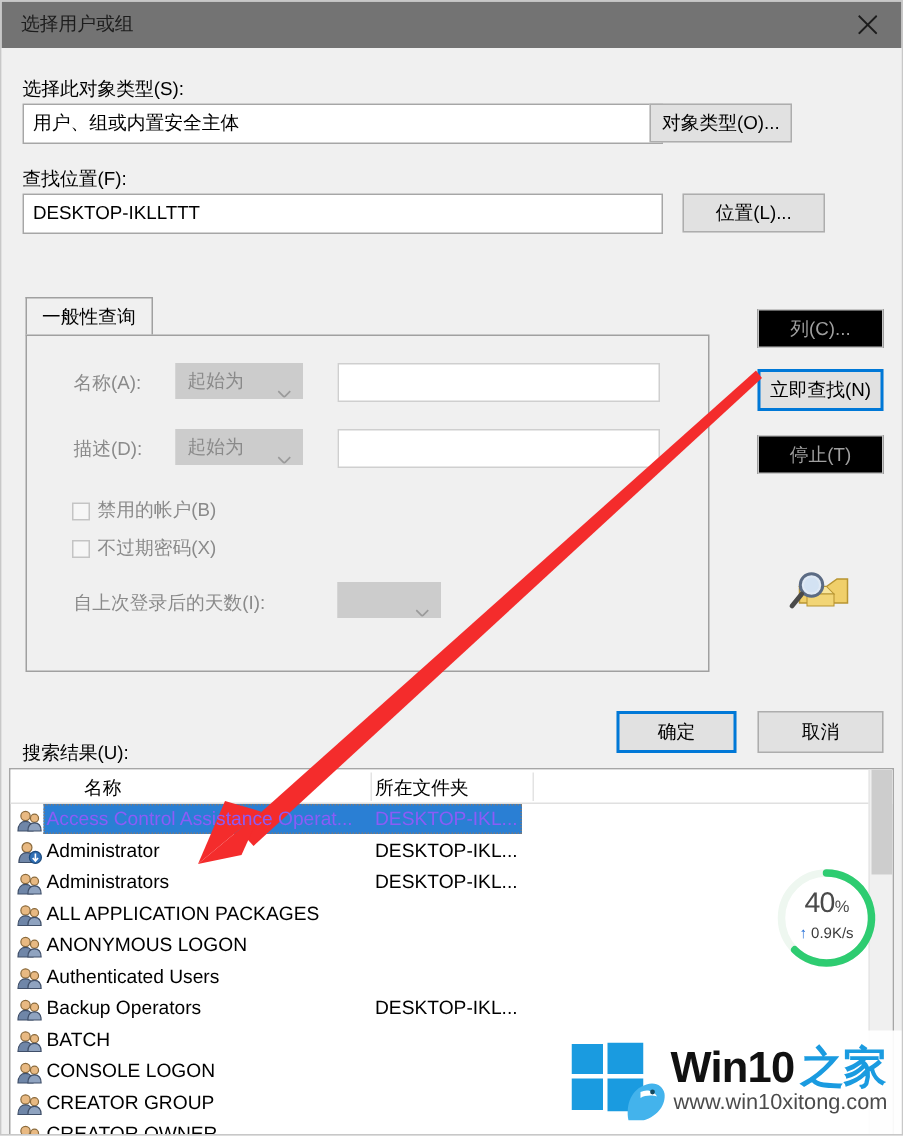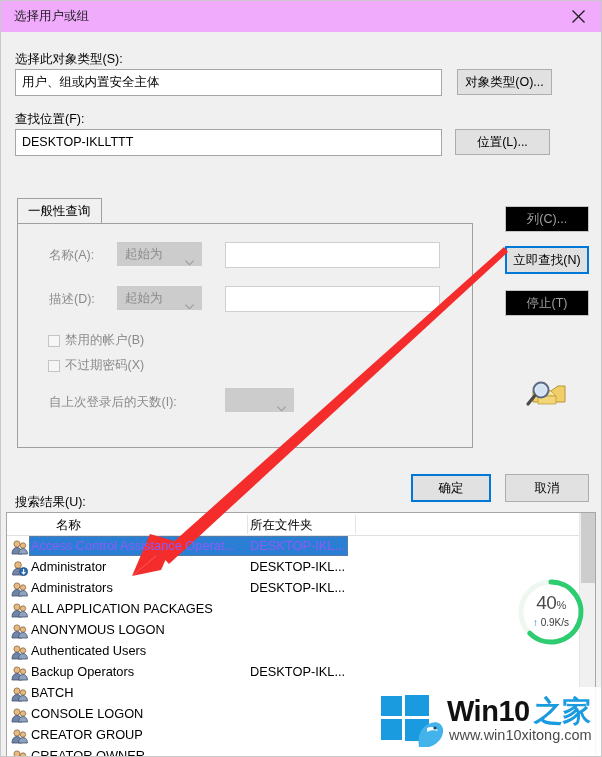--- a/index.html
+++ b/index.html
@@ -29,21 +29,21 @@
     box-sizing: border-box;
     overflow: hidden;
   }
 
   
   #titlebar {
     position: absolute;
     left: 0; top: 0;
     width: 600px;
     height: 31px;
-    background: #f0abfc;
+    background: #737373;
     box-sizing: border-box;
   }
   #title-text {
     position: absolute;
     left: 13px;
     top: 7px;
     font-size: 12.5px;
     color: #1c1c1c;
     white-space: nowrap;
   }
@@ -398,21 +398,21 @@
         <line x1="0.5" y1="0.5" x2="12.5" y2="12.5" stroke="#1c1c1c" stroke-width="1.2"></line>
         <line x1="12.5" y1="0.5" x2="0.5" y2="12.5" stroke="#1c1c1c" stroke-width="1.2"></line>
       </svg>
     </div>
   </div>
 
   <div id="client">
 
     <div class="lbl" style="left:14px; top:19px;">选择此对象类型(S):</div>
     <div class="textbox" style="left:14px; top:37px; width:427px; height:27px;">用户、组或内置安全主体</div>
-    <div class="btn" style="left:456px; top:37px; width:95px; height:26px;text-align:center;">对象类型(O)...</div>
+    <div class="btn" style="left:432px; top:37px; width:95px; height:26px;text-align:center;">对象类型(O)...</div>
 
     <div class="lbl" style="left:14px; top:79px;">查找位置(F):</div>
     <div class="textbox" style="left:14px; top:97px; width:427px; height:27px;">DESKTOP-IKLLTTT</div>
     <div class="btn" style="left:454px; top:97px; width:95px; height:26px;">位置(L)...</div>
 
     <div id="tabstrip">
       <div id="tab-general">
         <span>一般性查询</span>
       </div>
     </div>

